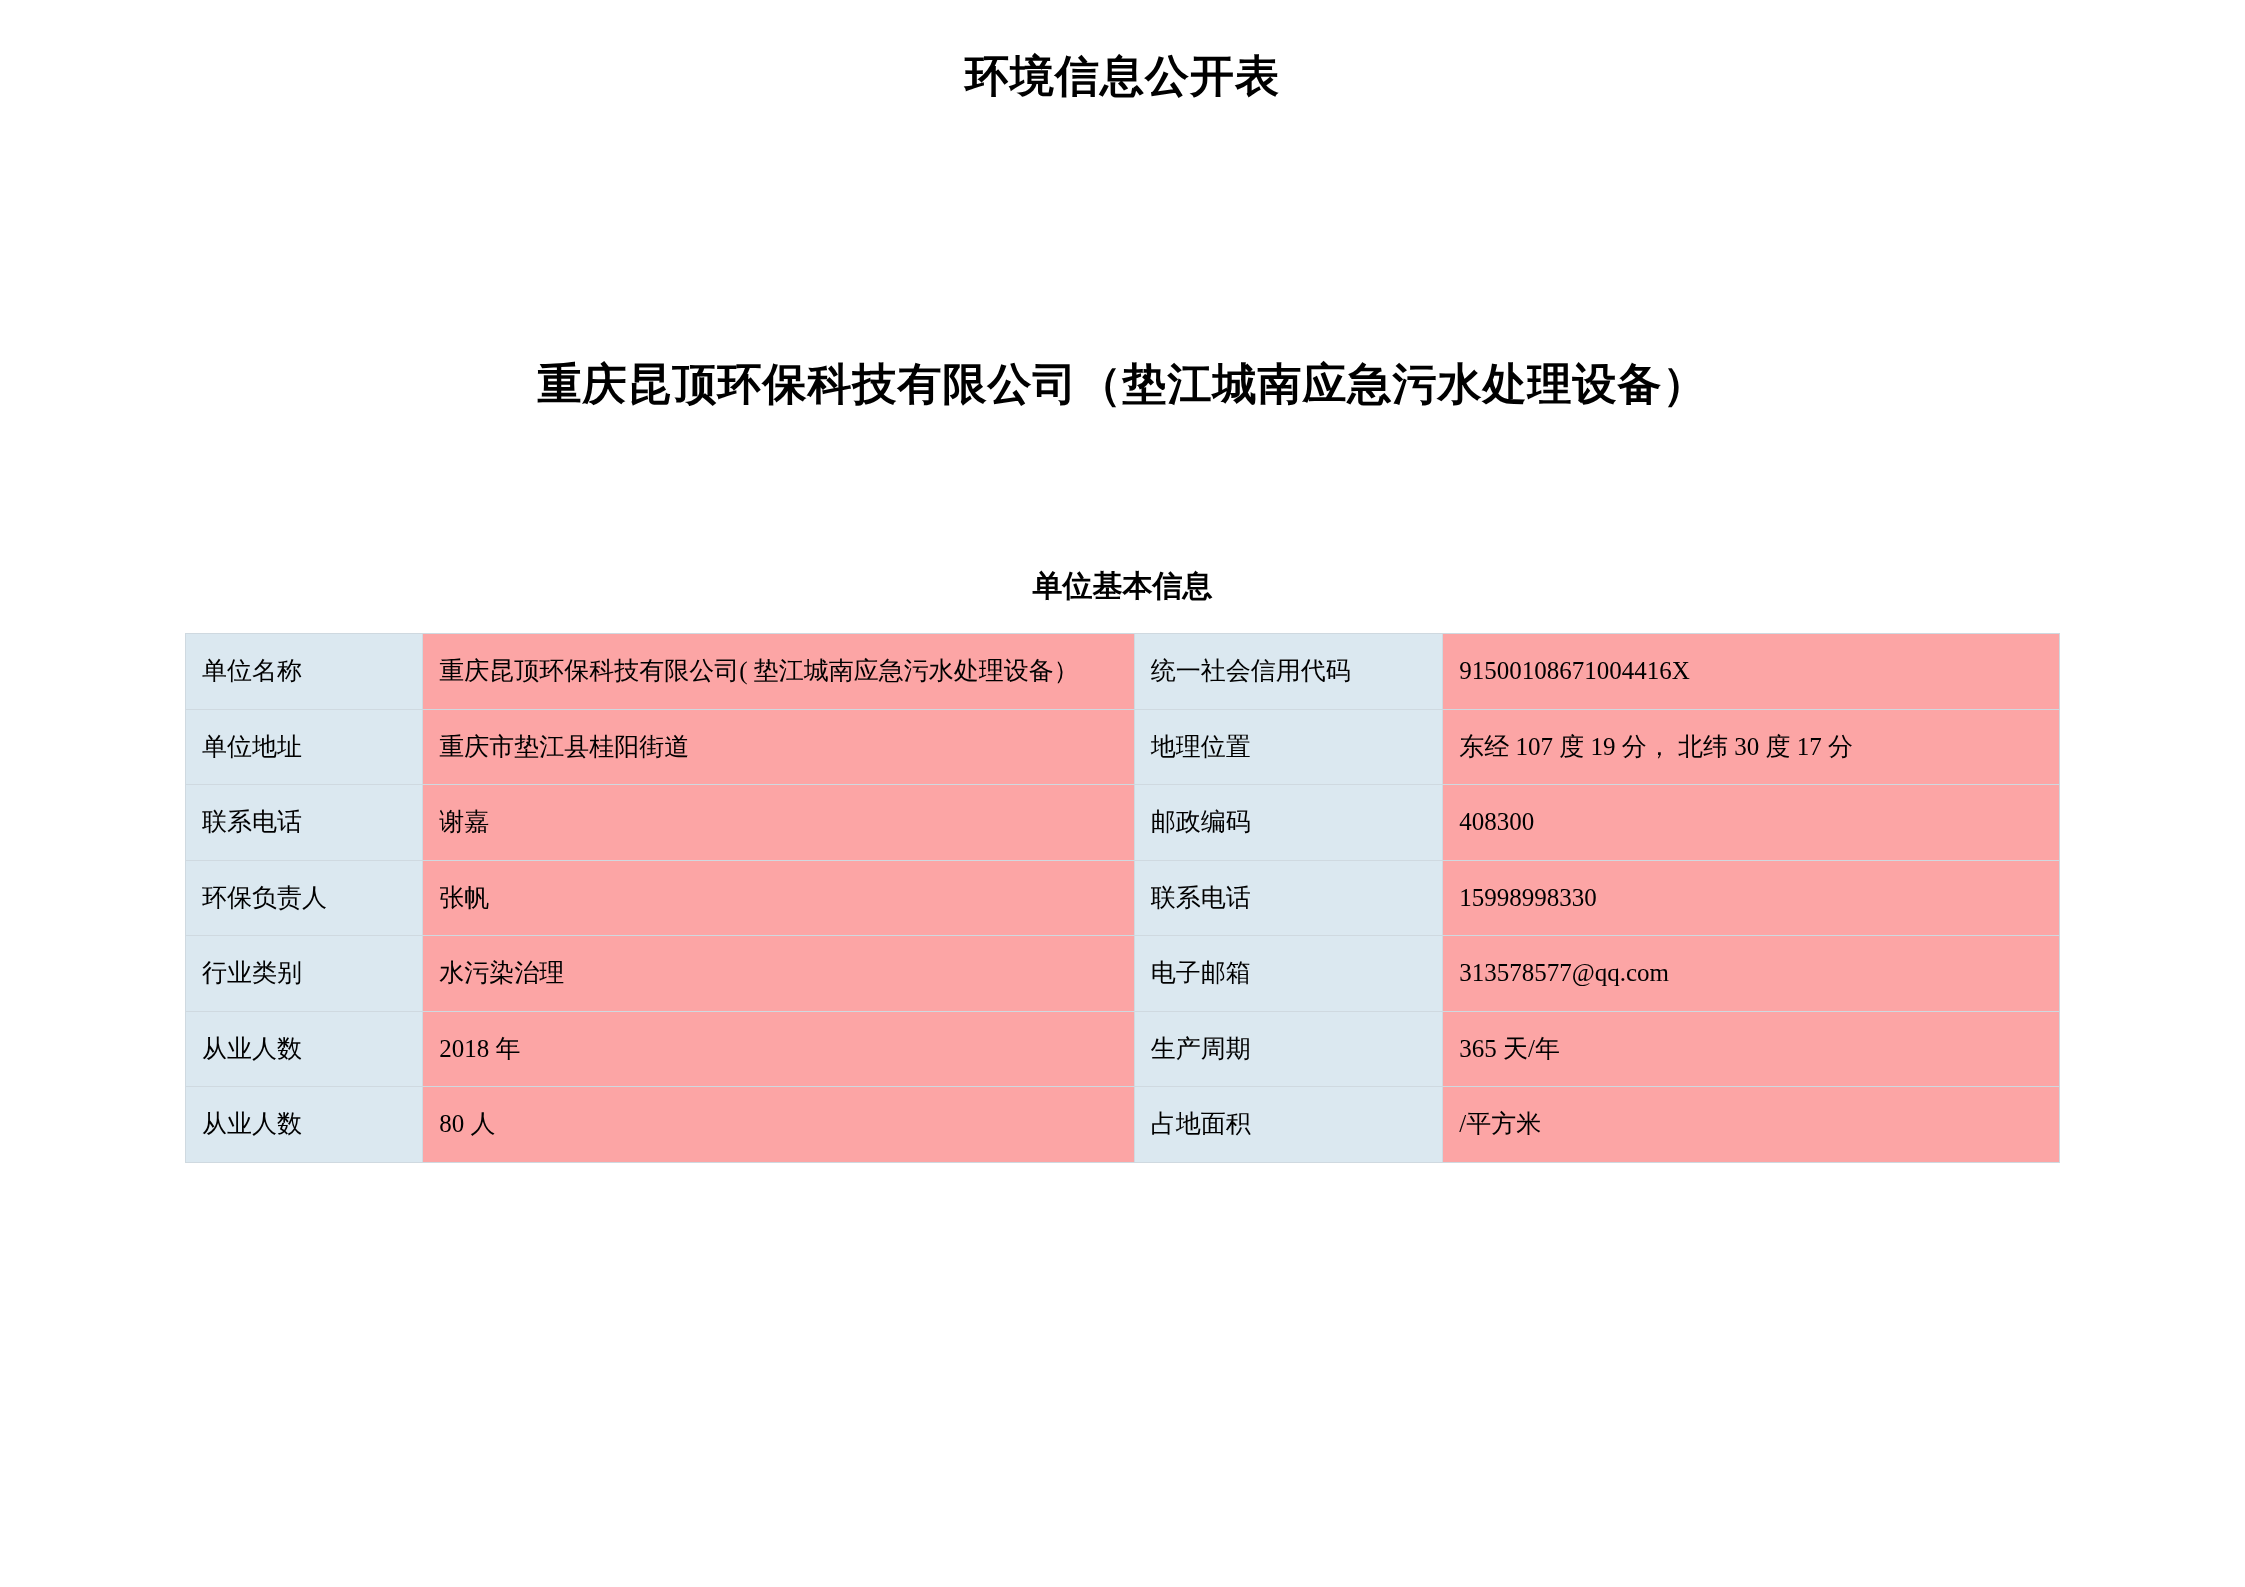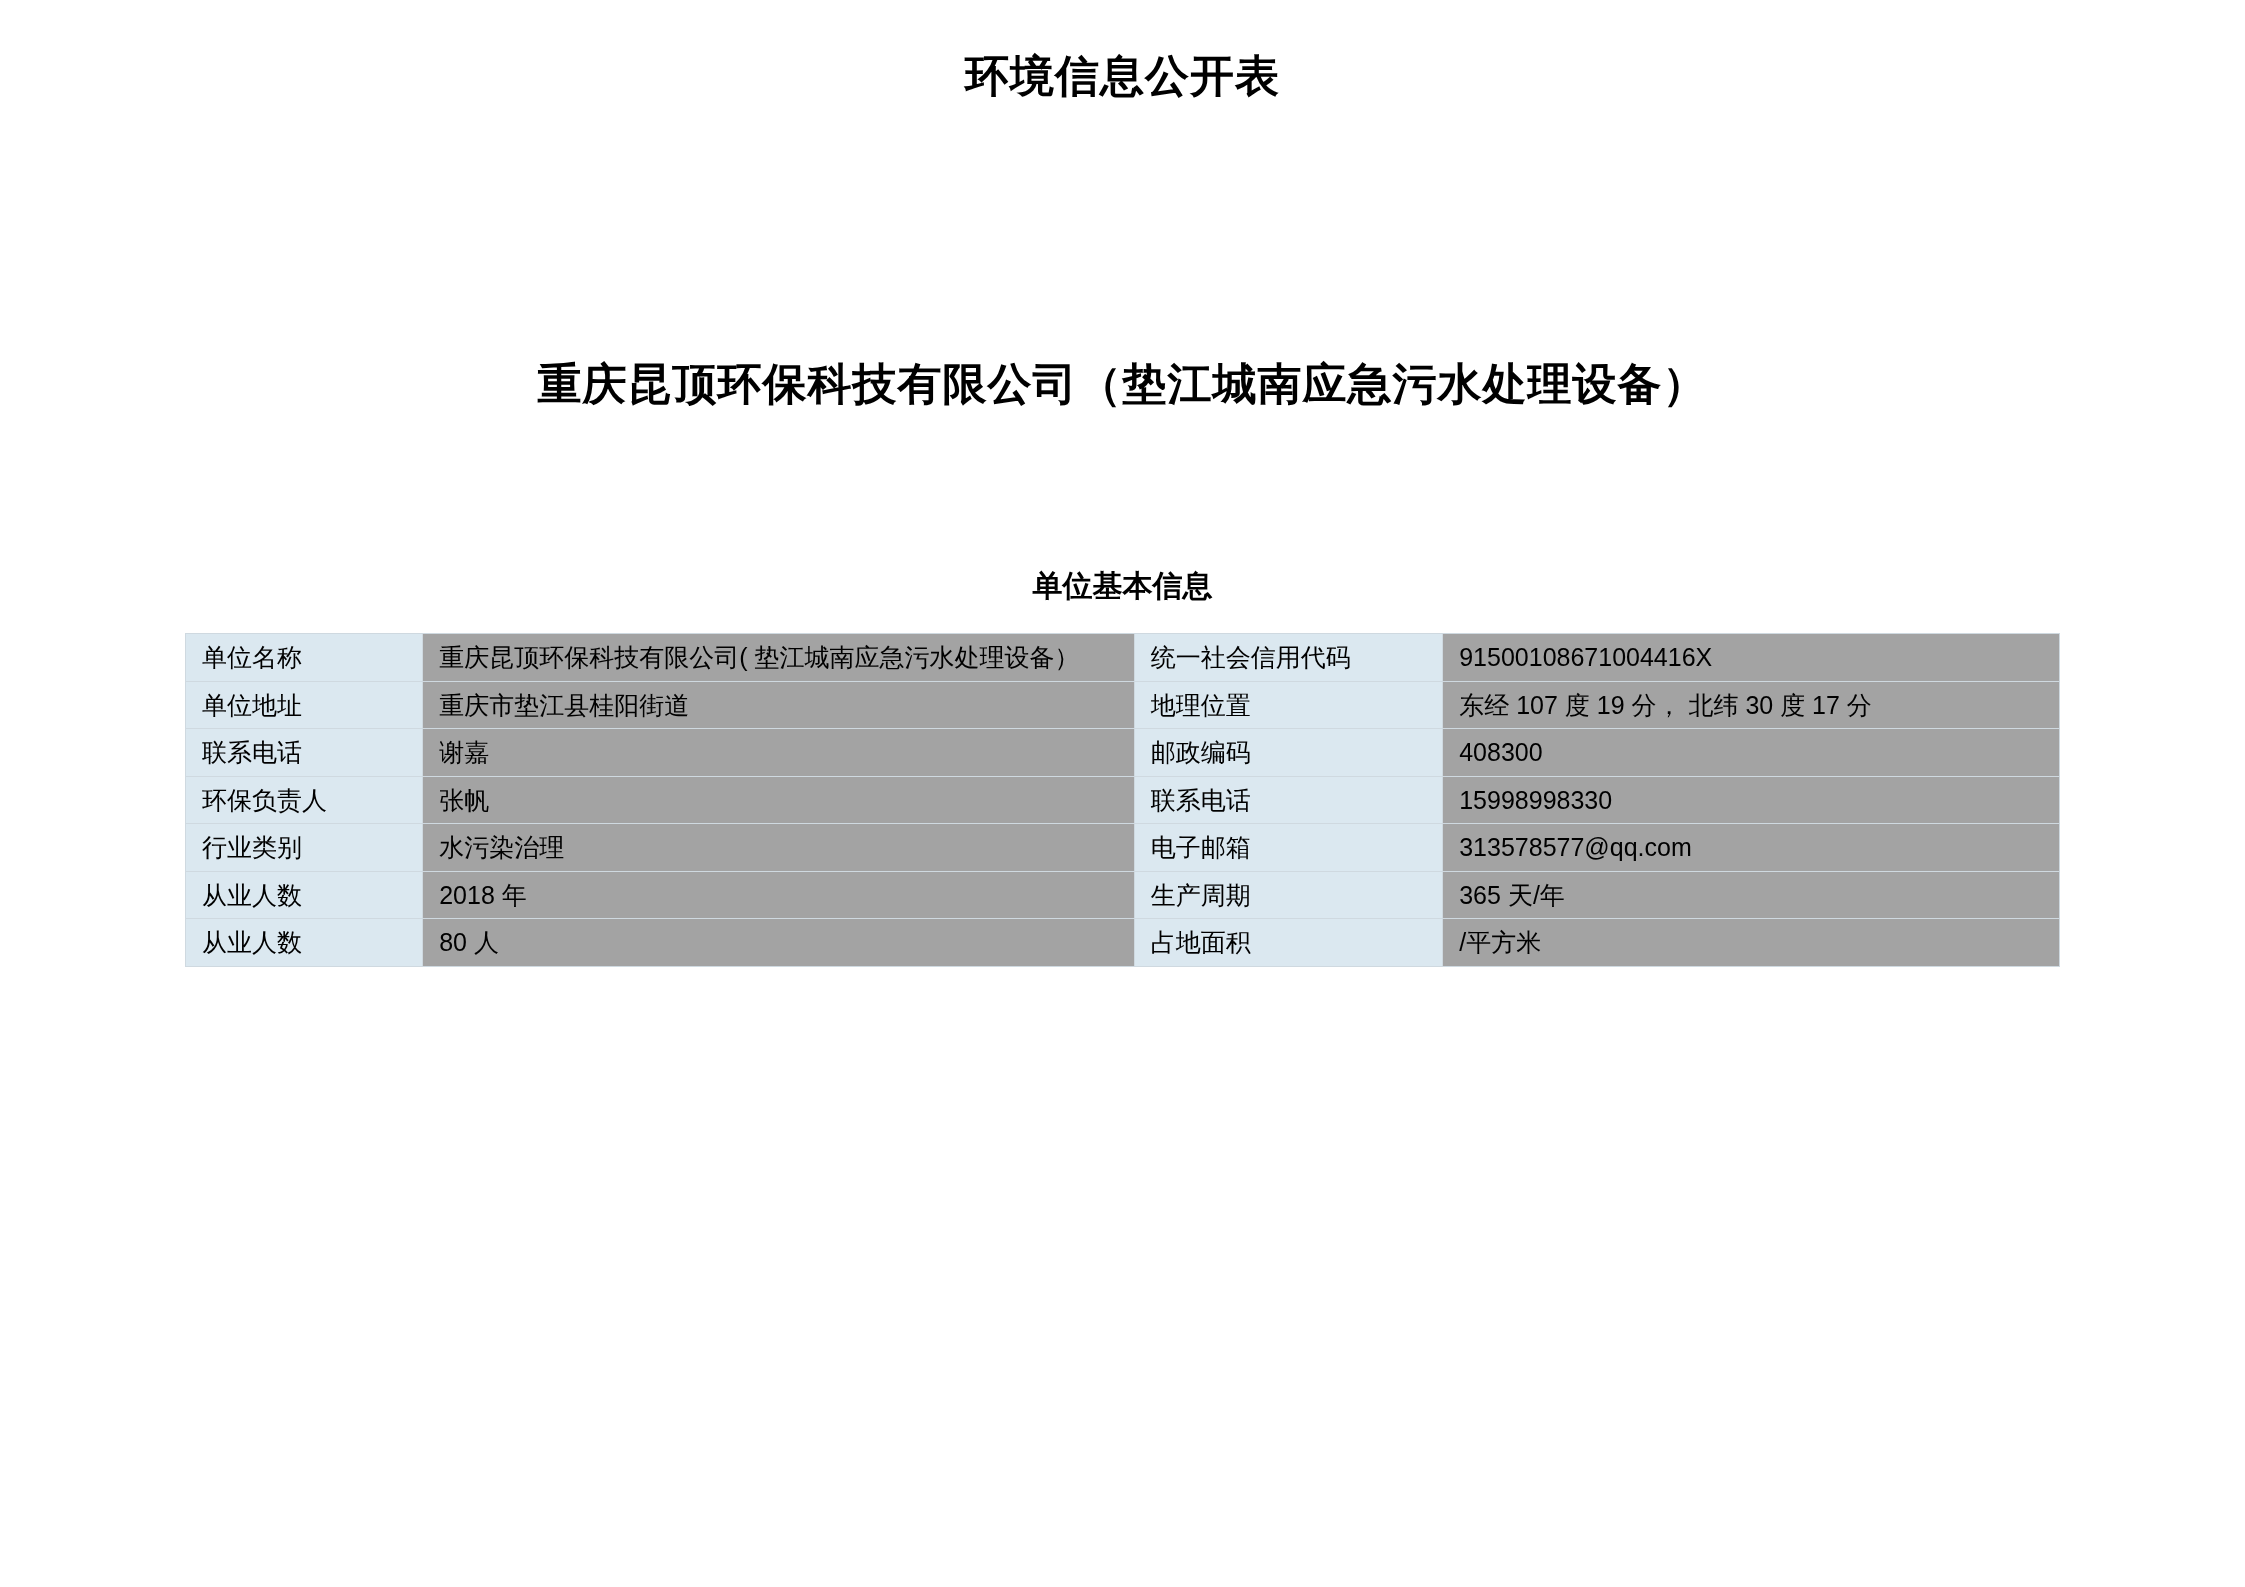--- a/index.html
+++ b/index.html
@@ -44,34 +44,35 @@
   }
   table.info {
     margin-top: 26px;
     width: 100%;
     border-collapse: collapse;
     table-layout: fixed;
   }
   table.info td {
     border: 1px solid #cfd9e0;
     vertical-align: middle;
-    padding: 2px 16px;
+    padding: 16px 16px;
     font-size: 25px;
     line-height: 1.7;
     color: #000;
     word-break: break-word;
+    font-family: Liberation Serif, serif;
   }
   td.label {
     background: #dbe8f0;
     color: #2d6fa3;
     font-size: 25px;
     padding-left: 20px;
   }
   td.value {
-    background: #a3a3a3;
+    background: #fca5a5;
   }
   .col-label-1 { width: 200px; }
   .col-value-1 { width: 600px; }
   .col-label-2 { width: 260px; }
   .col-value-2 { width: 520px; }
   .small-value {
     font-size: 21px;
   }
   .cell-two-line {
     line-height: 1.85;

